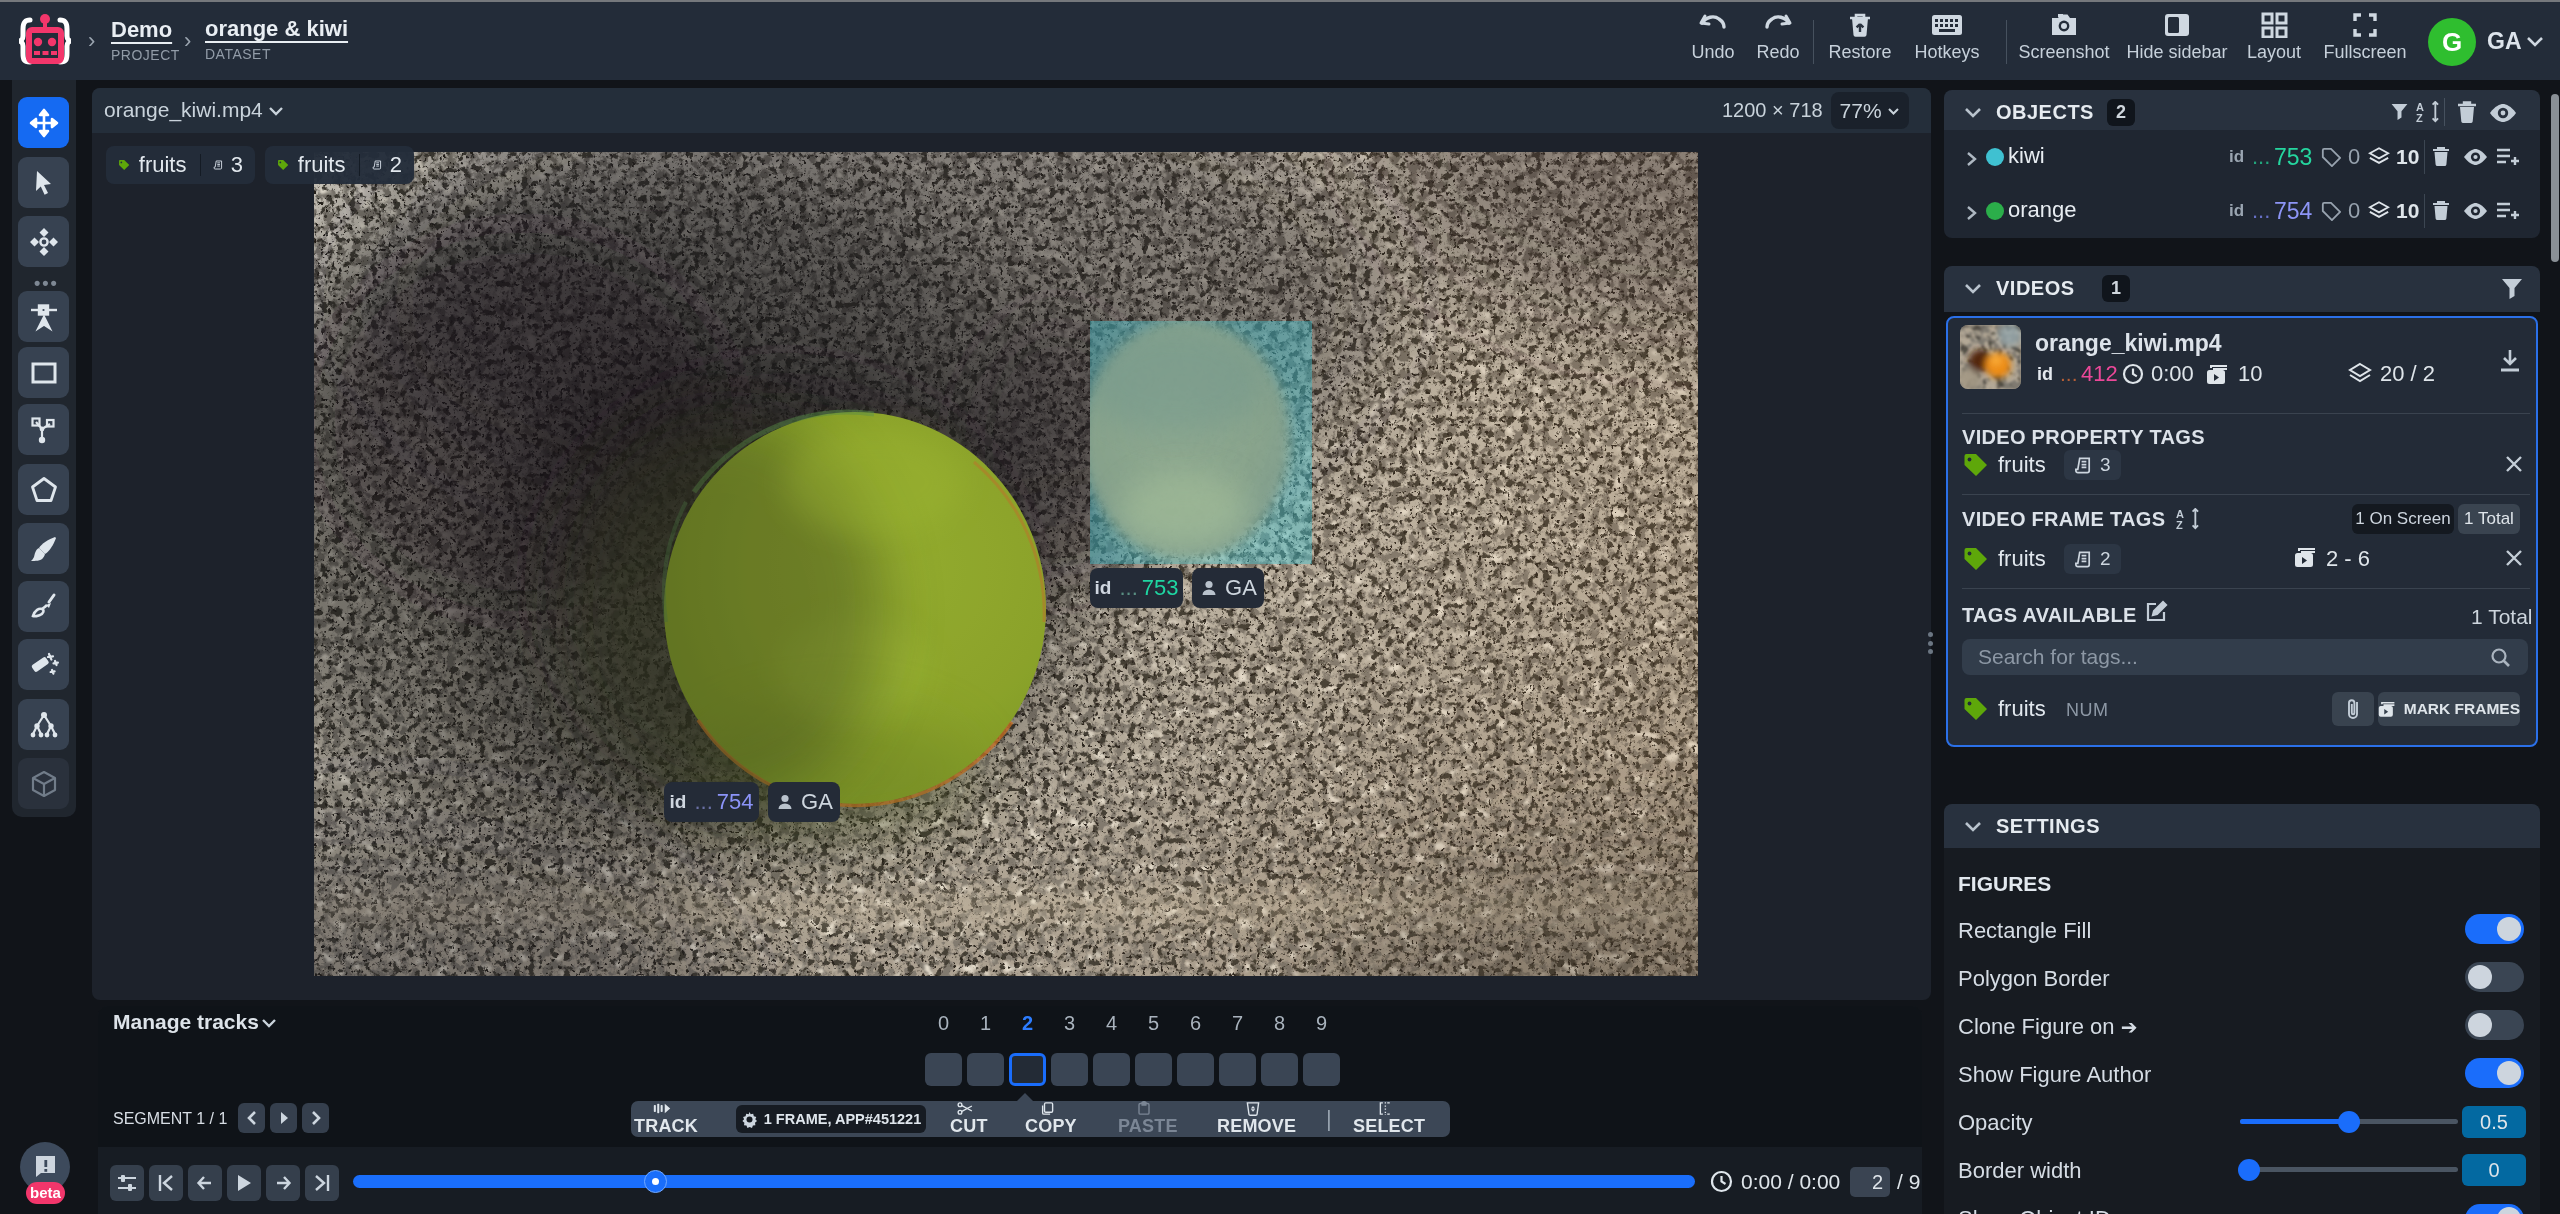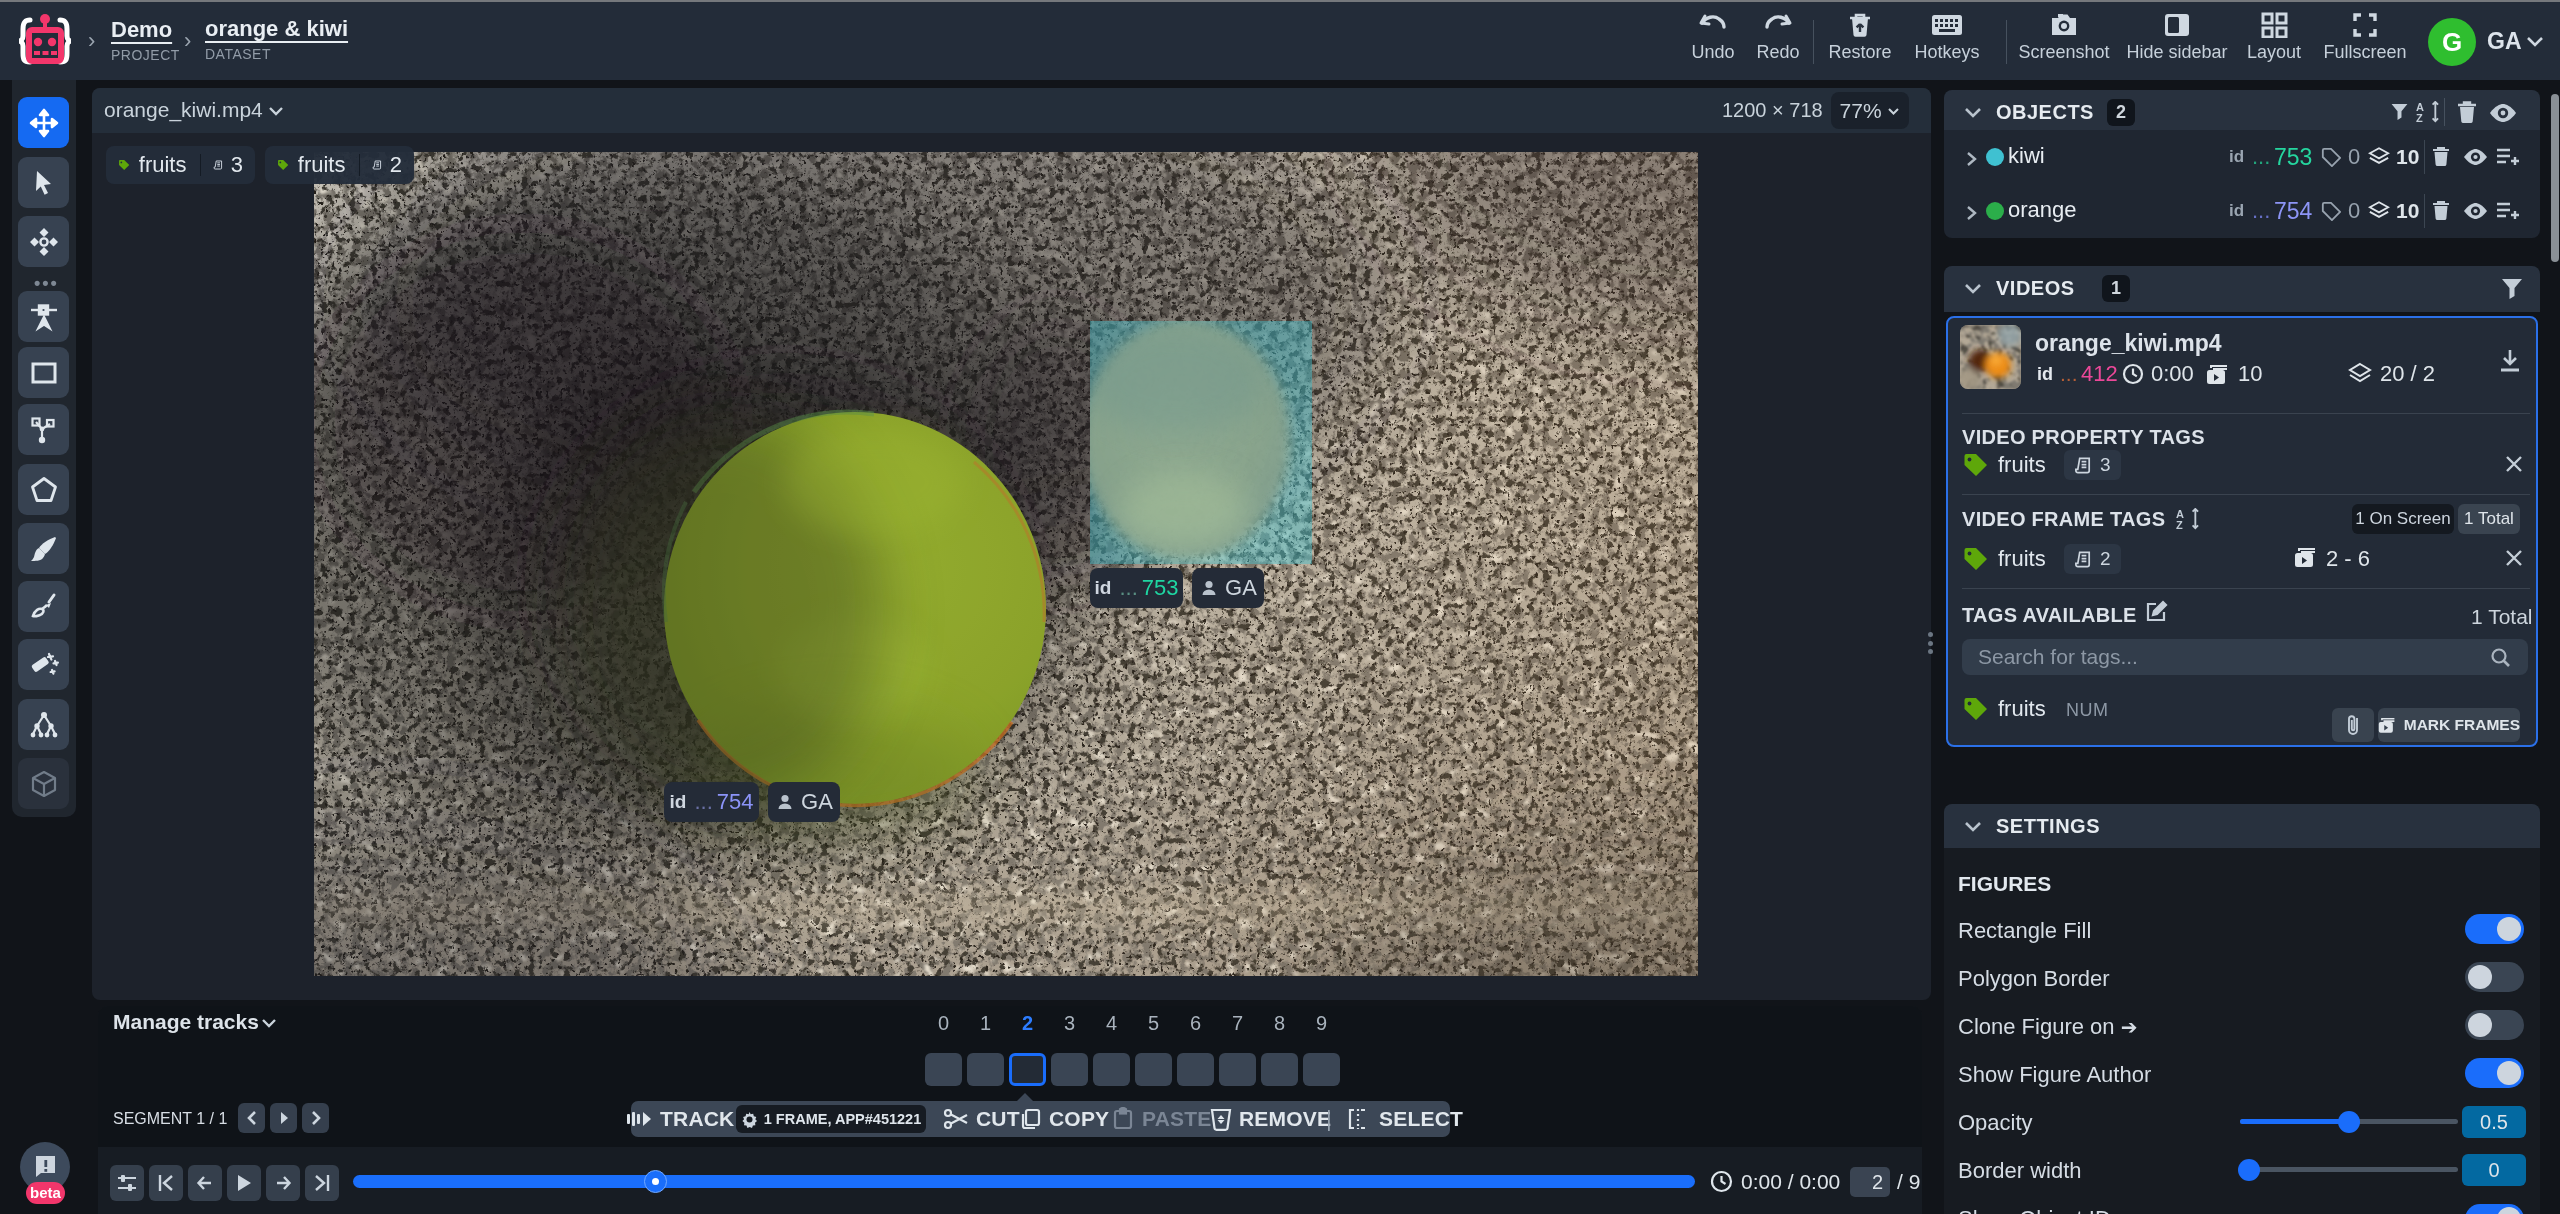--- a/index.html
+++ b/index.html
@@ -27,34 +27,34 @@
 .chip { height:38px; background:rgba(35,45,58,0.96); border-radius:8px; display:flex; align-items:center; padding:0 12px; }
 .chip-t { color:#e2e8ee; font-size:22px; margin-left:9px; }
 .chip-sep { width:1px; height:22px; background:#141b24; margin:0 12px 0 14px; }
 .flab { height:40px; background:#242b37; border-radius:8px; display:flex; align-items:center; justify-content:center; font-size:22px; }
 .fl-id { color:#cfd6df; font-size:19px; font-weight:bold; }
 .fnum { position:absolute; top:6px; width:37px; text-align:center; color:#a9b3bd; font-size:20px; }
 .fnum.sel { color:#2d7dff; font-weight:bold; }
 .ftile { position:absolute; top:47px; width:37px; height:33px; background:#3a4554; border-radius:6px; }
 .ftile.fsel { background:#232b36; border:3px solid #1a6dfb; }
 .segbtn { position:absolute; top:97px; width:27px; height:30px; background:#353f4d; border-radius:6px; display:flex; align-items:center; justify-content:center; }
-.actxt { height:36px; display:flex; align-items:center; color:#e1e7ec; font-size:21px; font-weight:bold; letter-spacing:0.2px; }
+.actxt { height:36px; display:flex; align-items:center; color:#e1e7ec; font-size:18px; font-weight:bold; letter-spacing:0.2px;flex-direction:column; }
 .actxt.dim { color:#7b8695; }
 .pbtn { position:absolute; top:159px; width:34px; height:36px; background:#353f4c; border-radius:6px; display:flex; align-items:center; justify-content:center; }
 .ph-title { position:absolute; left:52px; top:11px; font-size:20px; font-weight:bold; letter-spacing:0.5px; color:#e6ebf0; }
 .ph-badge { position:absolute; top:9px; background:#10151c; color:#cfd6dd; border-radius:6px; font-size:18px; font-weight:bold; height:27px; line-height:27px; padding:0 9px; }
 .chevd { position:absolute; left:20px; top:17px; }
 .orow { position:absolute; left:0; width:100%; height:54px; }
 .oname { position:absolute; left:64px; top:13px; color:#e8edf2; font-size:22px; }
 .sec-h { position:absolute; color:#dce2e9; font-size:20px; font-weight:bold; letter-spacing:0.3px; }
 .tag-green { position:absolute; }
 .frow-name { position:absolute; color:#e2e8ee; font-size:22px; }
 .cnt-badge { position:absolute; height:30px; background:#2c3644; border-radius:6px; display:flex; align-items:center; padding:0 10px; color:#cdd6df; font-size:19px; }
 .divline { position:absolute; left:14px; width:568px; height:1px; background:#3a434f; }
-.sbtn { position:absolute; height:34px; background:#39434f; border-radius:6px; display:flex; align-items:center; justify-content:center;margin-top:16px; }
+.sbtn { position:absolute; height:34px; background:#39434f; border-radius:6px; display:flex; align-items:center; justify-content:center; }
 .setrow { position:absolute; left:14px; color:#d5dce4; font-size:22px; }
 .toggle { position:absolute; left:521px; width:59px; height:30px; border-radius:15px; }
 .toggle.on { background:#1a6dfb; }
 .toggle.off { background:#3a4553; }
 .toggle .knob { position:absolute; top:3px; width:24px; height:24px; border-radius:50%; background:#cdd5de; }
 .toggle.on .knob { right:3px; }
 .toggle.off .knob { left:3px; }
 .slider-track { position:absolute; height:5px; border-radius:3px; background:#4a5562; }
 .slider-fill { position:absolute; height:5px; border-radius:3px; background:#1a6dfb; }
 .slider-knob { position:absolute; width:22px; height:22px; border-radius:50%; background:#1a6dfb; }

